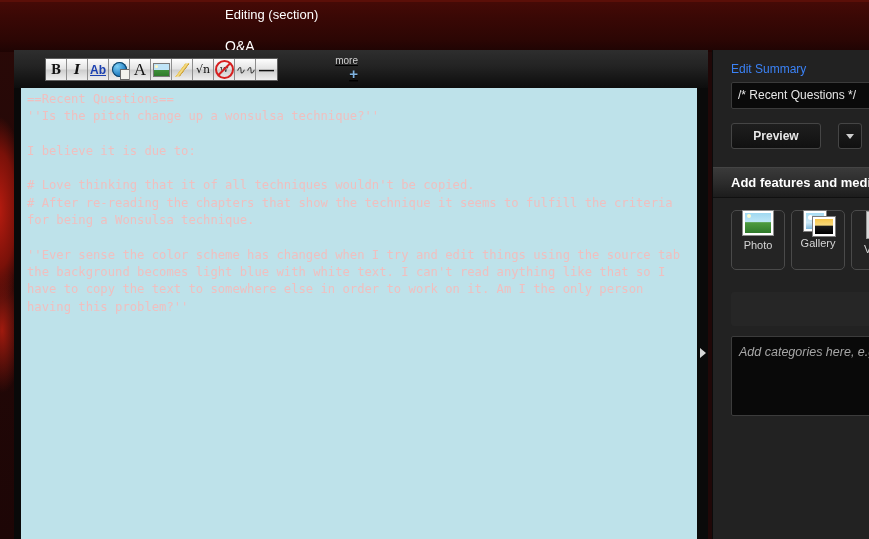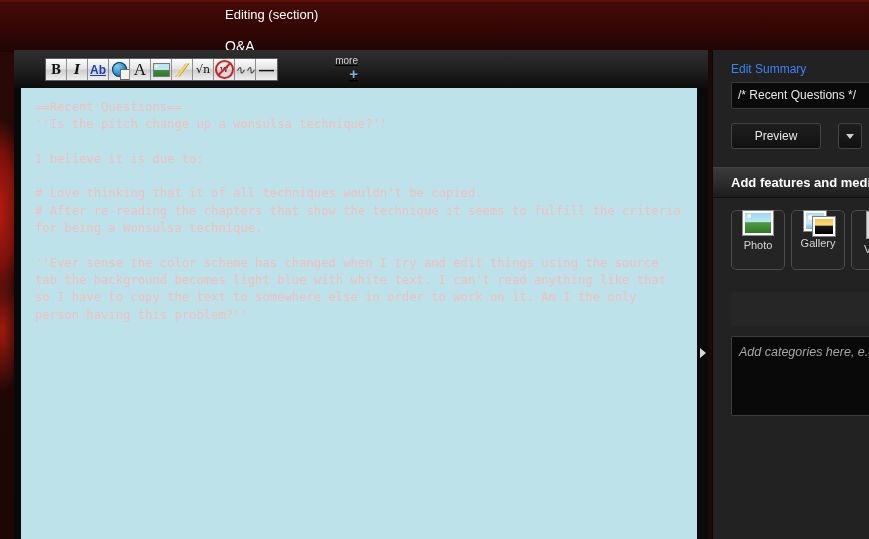--- a/index.html
+++ b/index.html
@@ -217,21 +217,21 @@
   .source-area {
     position: absolute;
     left: 7px; top: 38px;
     width: 676px; height: 451px;
     background: #bee2ea;
     box-sizing: border-box;
     padding: 3px 6px 0 6px;
     overflow: hidden;
   }
   .source-text {
-    margin: 8px;
+    margin: 0;
     white-space: pre-wrap;
     word-wrap: break-word;
     font-family: "DejaVu Sans Mono", "Liberation Mono", monospace;
     font-size: 12.2px;
     line-height: 17.3px;
     color: #f0bfbf;
   }
   .editor-gutter {
     position: absolute;
     left: 0; top: 38px;
@@ -280,20 +280,21 @@
     padding: 0 6px;
     line-height: 25px;
     white-space: nowrap;
     overflow: hidden;
     border-radius: 2px;
   }
   .preview-row {
     margin: 14px 0 0 18px;
     display: flex;
     gap: 17px;
+    font-weight: bold;
   }
   .btn-preview {
     width: 88px; height: 24px;
     background: linear-gradient(180deg,#1e1e1e 0%, #111111 100%);
     border: 1px solid #454545;
     border-radius: 3px;
     color: #e8e8e8;
     font-size: 12px;
     display: flex; align-items: center; justify-content: center;
     cursor: pointer;

